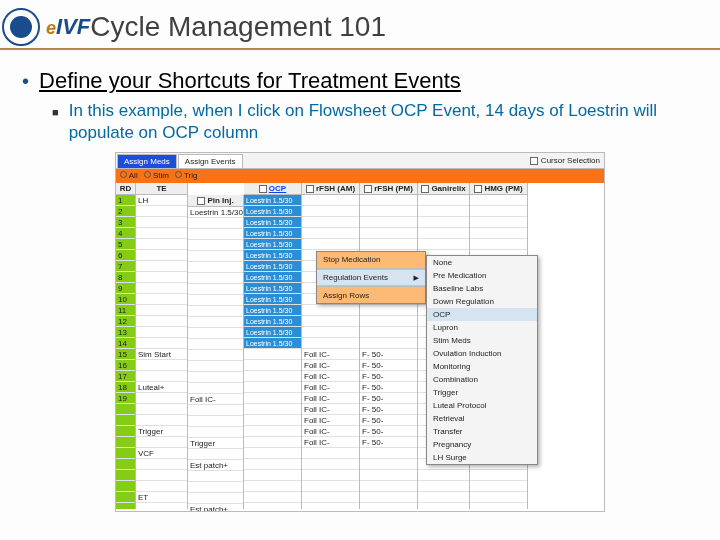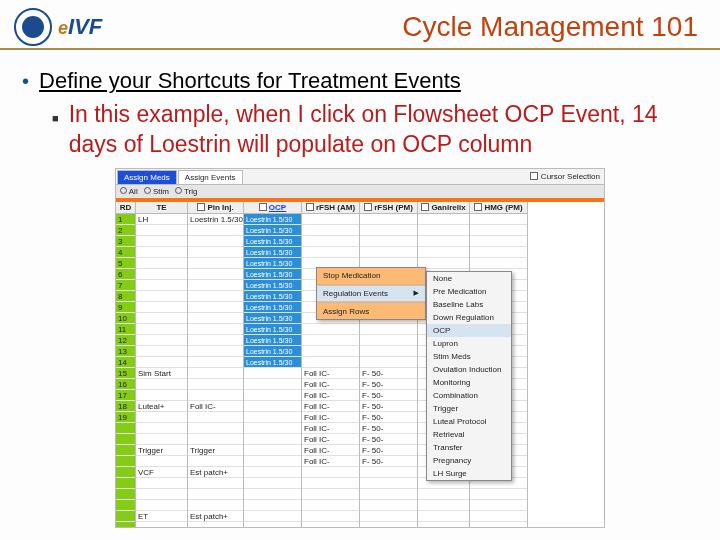--- a/index.html
+++ b/index.html
@@ -6,21 +6,21 @@
   body {
     width: 720px; height: 540px;
     font-family: Arial, sans-serif;
     background: #fdfdfd;
     position: relative;
     overflow: hidden;
   }
   .header {
     display: flex;
     align-items: center;
-    padding: 8px 14px 2px 14px;
+    padding: 8px 14px 2px 2px;
     border-bottom: 2px solid #b08a4a;
   }
   .logo {
     display: flex; align-items: center;
   }
   .logo-circle {
     width: 38px; height: 38px;
     border: 2px solid #1a4b8c;
     border-radius: 50%;
     display: flex; align-items: center; justify-content: center;
@@ -35,23 +35,22 @@
   .logo-text {
     margin-left: 6px;
     font-style: italic;
     font-weight: bold;
     font-size: 22px;
     color: #1a4b8c;
   }
   .logo-text .e { color: #c07a1a; font-size: 18px; }
   .title {
     flex: 1;
-    text-align: right;
     font-size: 28px;
-    color: #c2410c;
+    color: #404040;
     padding-right: 8px;
   }
   .content { padding: 10px 22px; }
   .bullet1 {
     display: flex;
     align-items: baseline;
     margin: 8px 0 6px 0;
   }
   .bullet1 .dot {
     color: #1a4b8c;
@@ -68,22 +67,22 @@
     align-items: baseline;
     margin: 4px 0 8px 30px;
   }
   .bullet2 .sq {
     color: #333;
     font-size: 11px;
     margin-right: 10px;
     margin-top: 6px;
   }
   .bullet2 .text {
-    font-size: 23px;
-    color: #b91c1c;
+    font-size: 17px;
+    color: #0369a1;
     line-height: 1.3;
     max-width: 620px;
   }
   
   .shot {
     margin: 4px auto 0 auto;
     width: 490px;
     height: 360px;
     background: #fff;
     border: 1px solid #bbb;
@@ -112,22 +111,22 @@
     padding-right: 4px;
     display: flex; align-items: center; gap: 3px;
   }
   .checkbox {
     width: 8px; height: 8px; border: 1px solid #666; display: inline-block;
     vertical-align: middle; background: #fff;
   }
   .radiorow {
     display: flex; gap: 6px;
     padding: 2px 4px;
-    border-bottom: 4px solid #f97316;
-    background: #e5e5e5;
+    border-bottom: 1px solid #f97316;
+    background: #f97316;
   }
   .radio { width: 7px; height: 7px; border: 1px solid #555; border-radius: 50%; display: inline-block; }
   .grid-wrap { display: flex; height: calc(100% - 32px); }
   .rdcol {
     width: 20px;
     border-right: 1px solid #bbb;
     background: #84cc16;
   }
   .rdcol .hd, .tecol .hd {
     font-weight: bold; text-align: center;
@@ -173,27 +172,27 @@
     display: flex; justify-content: space-between; align-items: center;
   }
   .ctxmenu .mitem.hover { background: #d6e4f2; }
   .ctxmenu .sep { height: 1px; background: #bbb; margin: 1px 0; }
   .submenu {
     position: absolute;
     top: 102px; left: 310px;
     background: #f4f4f4;
     border: 1px solid #888;
     box-shadow: 2px 2px 4px rgba(0,0,0,0.3);
-    width: 86px;
+    width: 112px;
     font-size: 8px;
   }
   .submenu .mitem { padding: 2px 6px; }
   .submenu .mitem.hover { background: #d6e4f2; }
   .arrow { font-size: 7px; }
-  .col-pin { width: 56px; }
+  .col-pin { width: 56px; margin-top: 12px; }
   .col-ocp { width: 58px; }
   .col-fsh { width: 58px; }
   .col-fshpm { width: 58px; }
   .col-gan { width: 52px; }
   .col-hmg { width: 58px; }
 </style>
 </head>
 <body>
 
 <div class="header">

